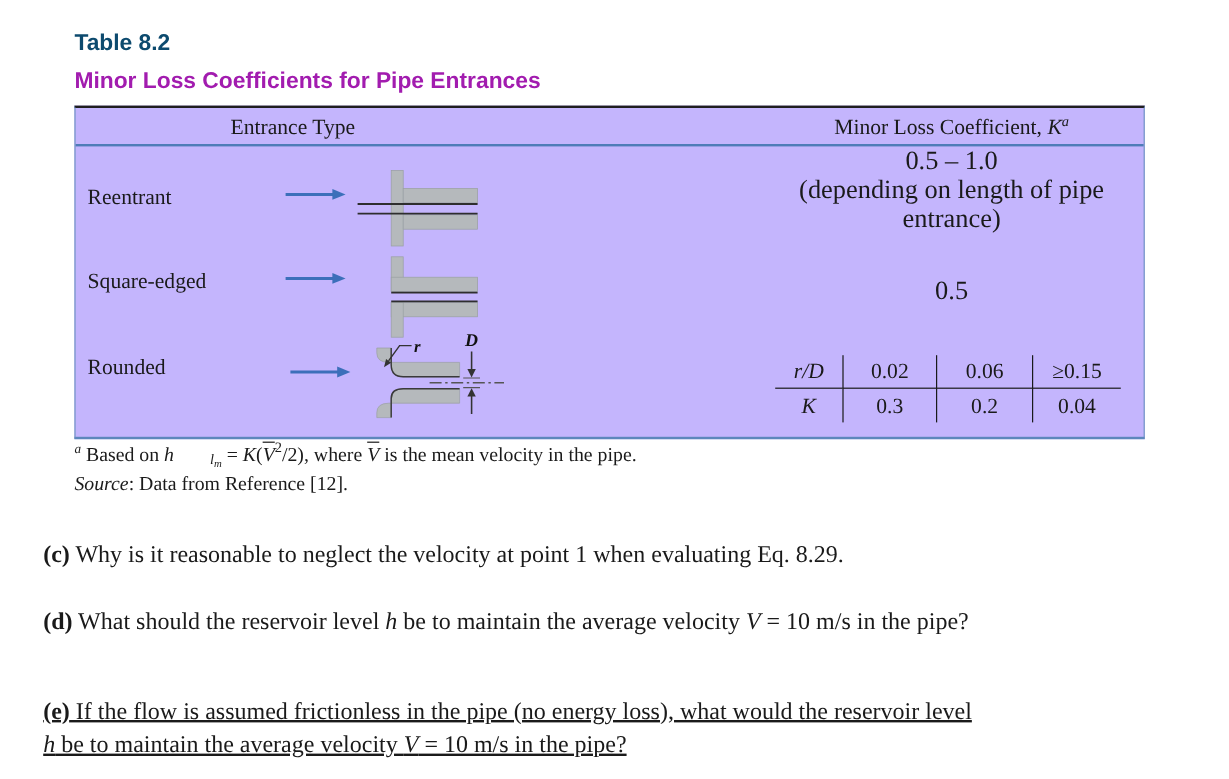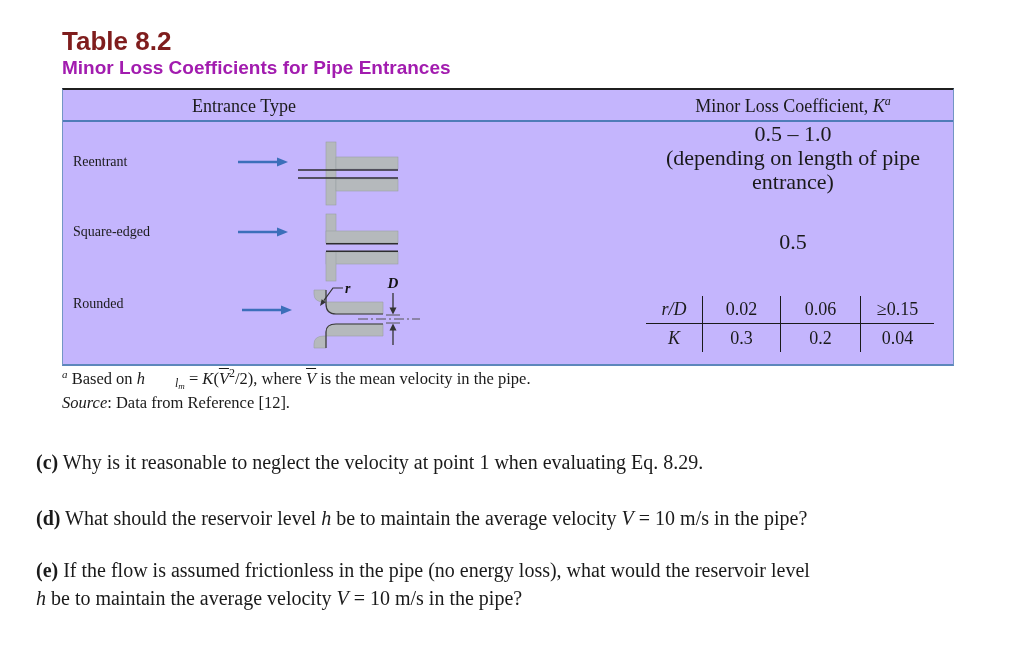--- a/index.html
+++ b/index.html
@@ -5,38 +5,38 @@
   html,body { margin:0; padding:0; }
   body {
     width:1024px; height:649px; position:relative; background:#ffffff;
     font-family:"Liberation Serif", serif; color:#1a1a1a; overflow:hidden;
   }
   .abs { position:absolute; }
 
   
   .table-number {
     left:62px; top:26px; font-family:"Liberation Sans", sans-serif;
-    font-weight:bold; font-size:26px; color:#7f1d1d;
+    font-weight:bold; font-size:19px; color:#0c4a6e;
   }
   .table-title {
     left:62px; top:57px; font-family:"Liberation Sans", sans-serif;
     font-weight:bold; font-size:19px; color:#a21caf;
   }
 
   
   .tbl {
     left:62px; top:88px; width:890px; height:274px; background:#c4b5fd;
     border-left:1.5px solid #7396c4; border-right:1.5px solid #7396c4;
     border-bottom:2px solid #5d87bc; border-top:2px solid #1f1f1f;
   }
   .header-rule { position:absolute; top:30px; left:0; right:0; border-top:2px solid #4f7cb8; }
   .th { position:absolute; top:6px; font-size:18px; text-align:center; }
   .th-left { left:0; width:362px; }
   .th-right { left:565px; width:330px; }
-  .row-label { position:absolute; left:10px; font-size:14px; }
+  .row-label { position:absolute; left:10px; font-size:18px; }
   .val { position:absolute; left:565px; width:330px; text-align:center; font-size:22px; line-height:24px; }
 
   sup, sub { line-height:0; }
   .sup-a { font-size:12px; vertical-align:super; }
   .ov { font-style:italic; text-decoration:overline; }
 
   
   .mini-table {
     position:absolute; left:583px; top:206px; display:grid;
     grid-template-columns:56px 78px 80px 74px; grid-auto-rows:28px; font-size:18px;
@@ -51,21 +51,21 @@
   .fn2 { top:393px; }
   .fn-sup { font-size:11px; vertical-align:super; font-style:italic; }
   .sub1 { font-size:12px; vertical-align:-3px;padding-left:30px; }
   .sub2 { font-size:9px; vertical-align:-2px; }
   .sup2 { font-size:12px; vertical-align:7px; }
 
   
   .question { left:36px; width:960px; font-size:20px; line-height:28px; }
   .q-c { top:448px; }
   .q-d { top:504px; }
-  .q-e { top:556px; }
+  .q-e { top:579px;text-decoration:underline; }
   .q-tag { font-weight:bold; }
 
   .diagram { position:absolute; }
   i { font-style:italic; }
 </style>
 </head>
 <body>
 
 <div class="abs table-number">Table 8.2</div>
 <div class="abs table-title">Minor Loss Coefficients for Pipe Entrances</div>

